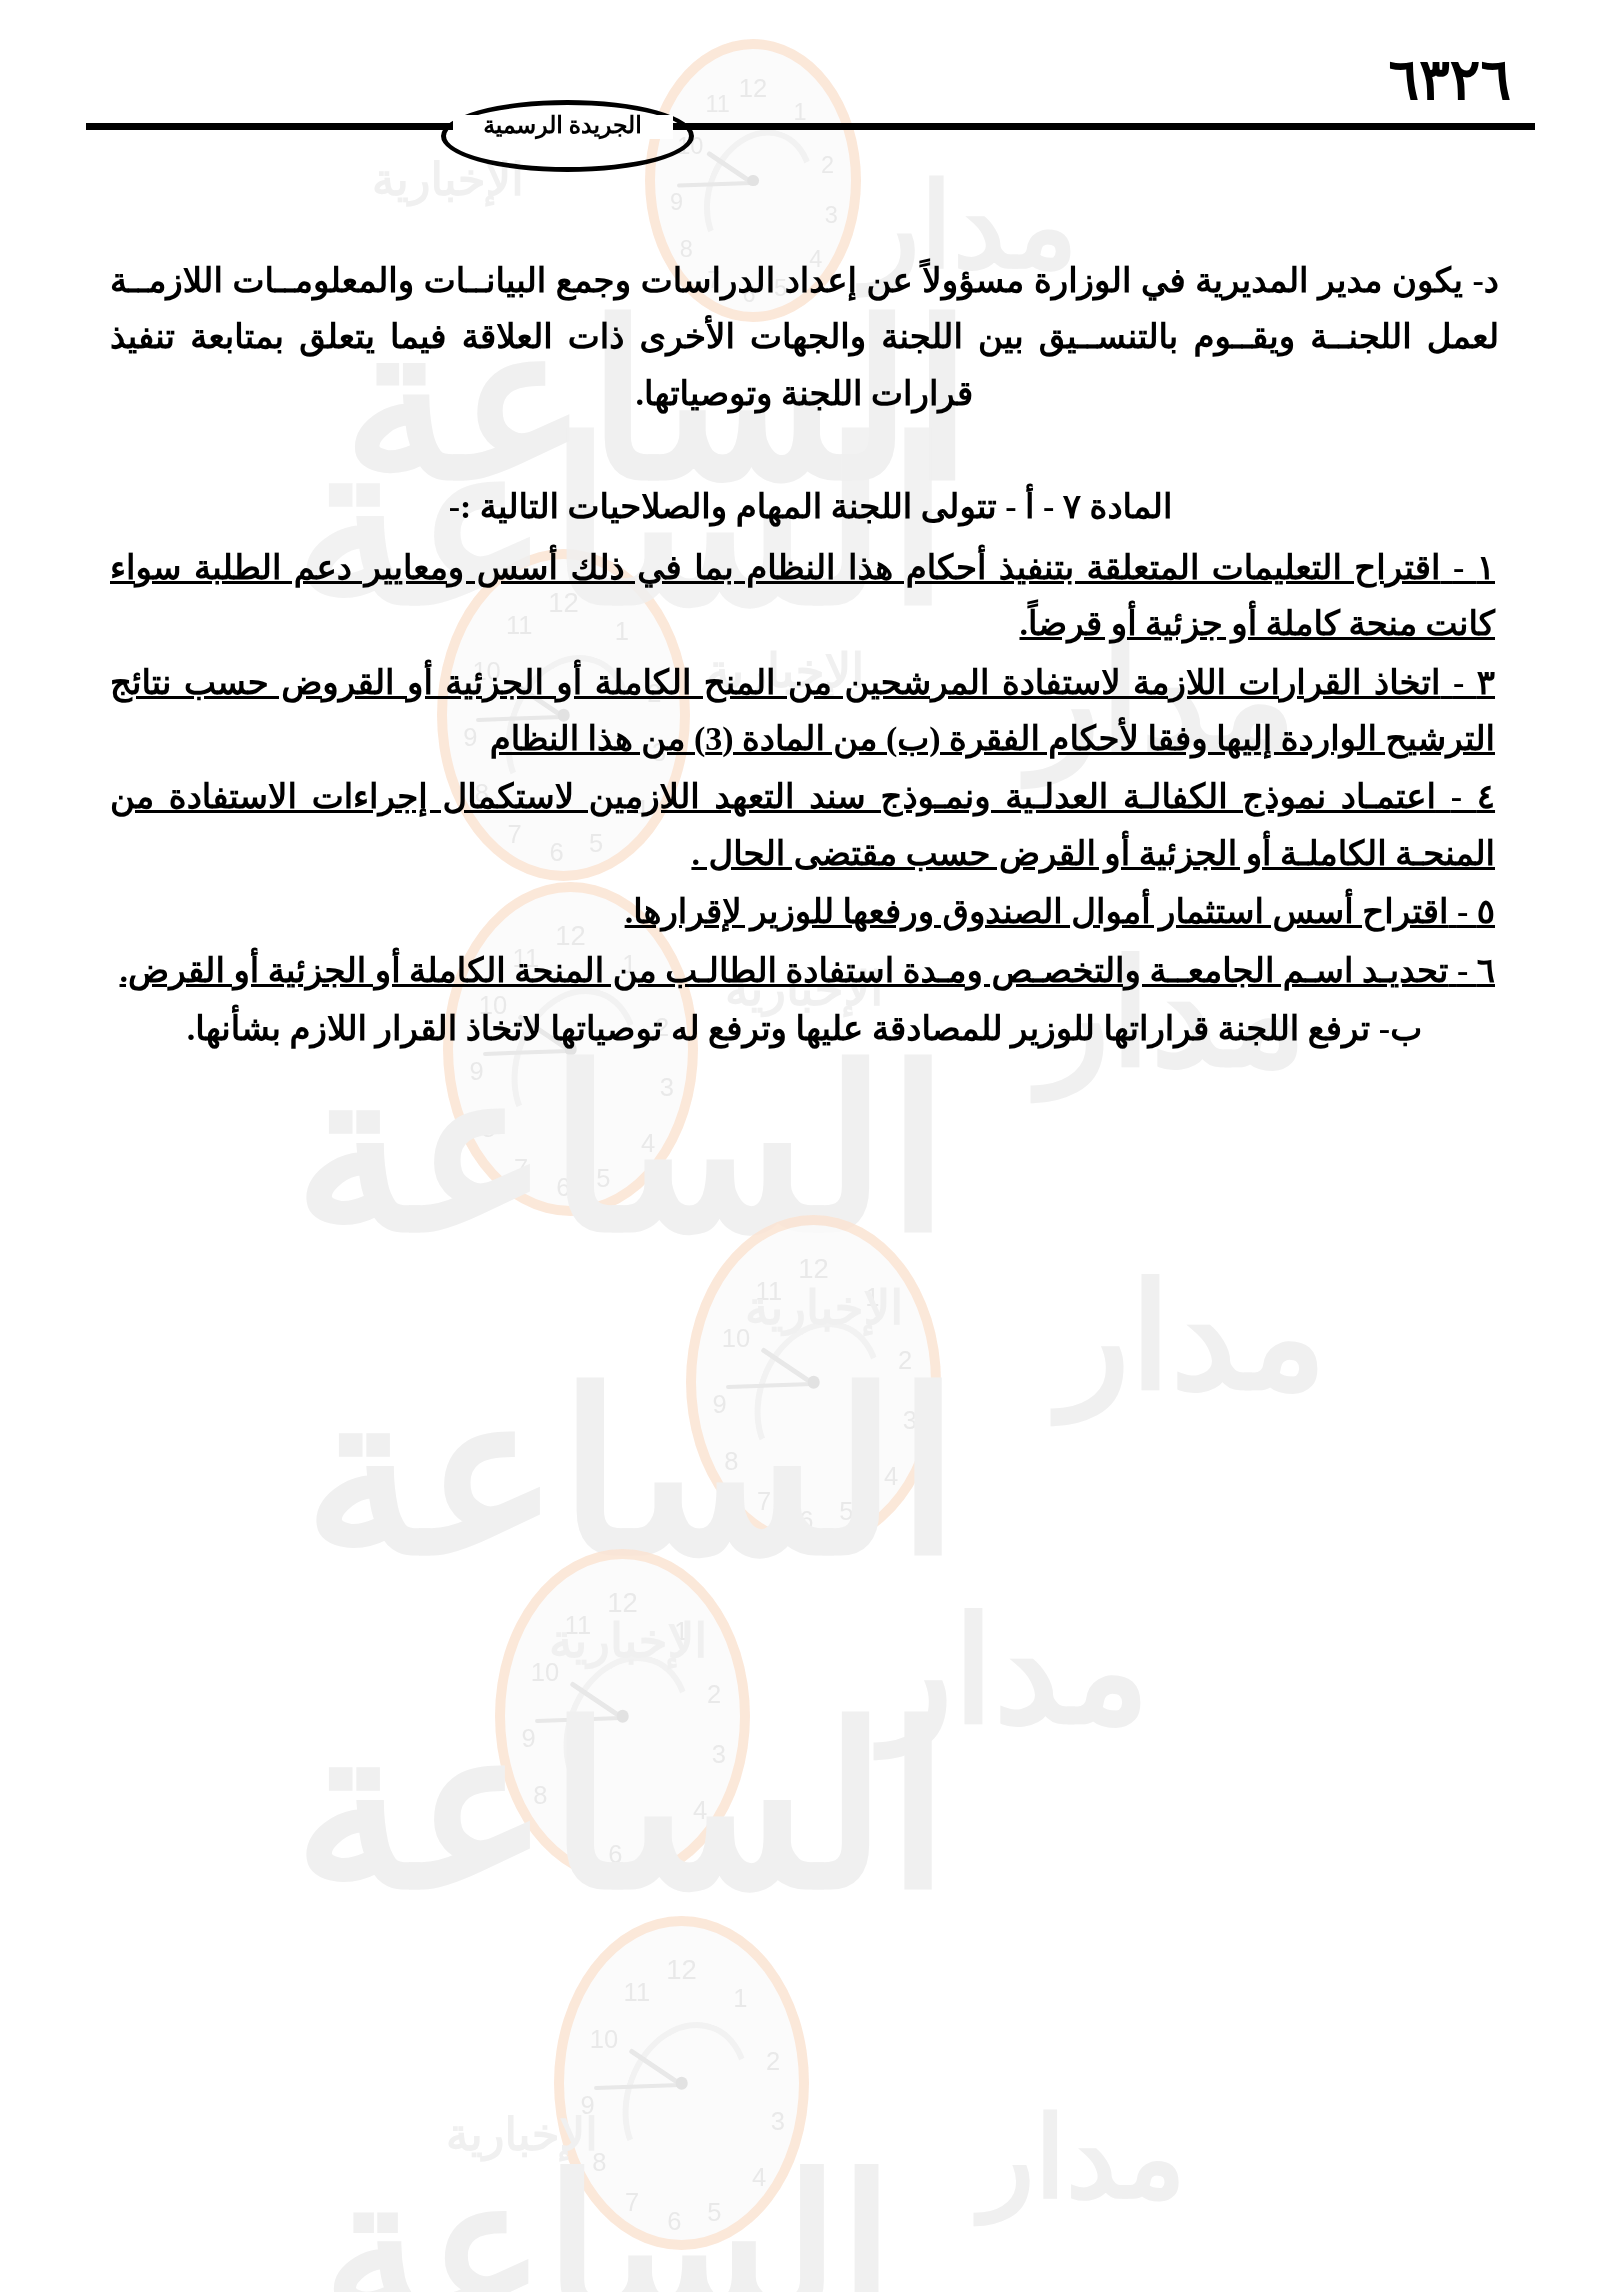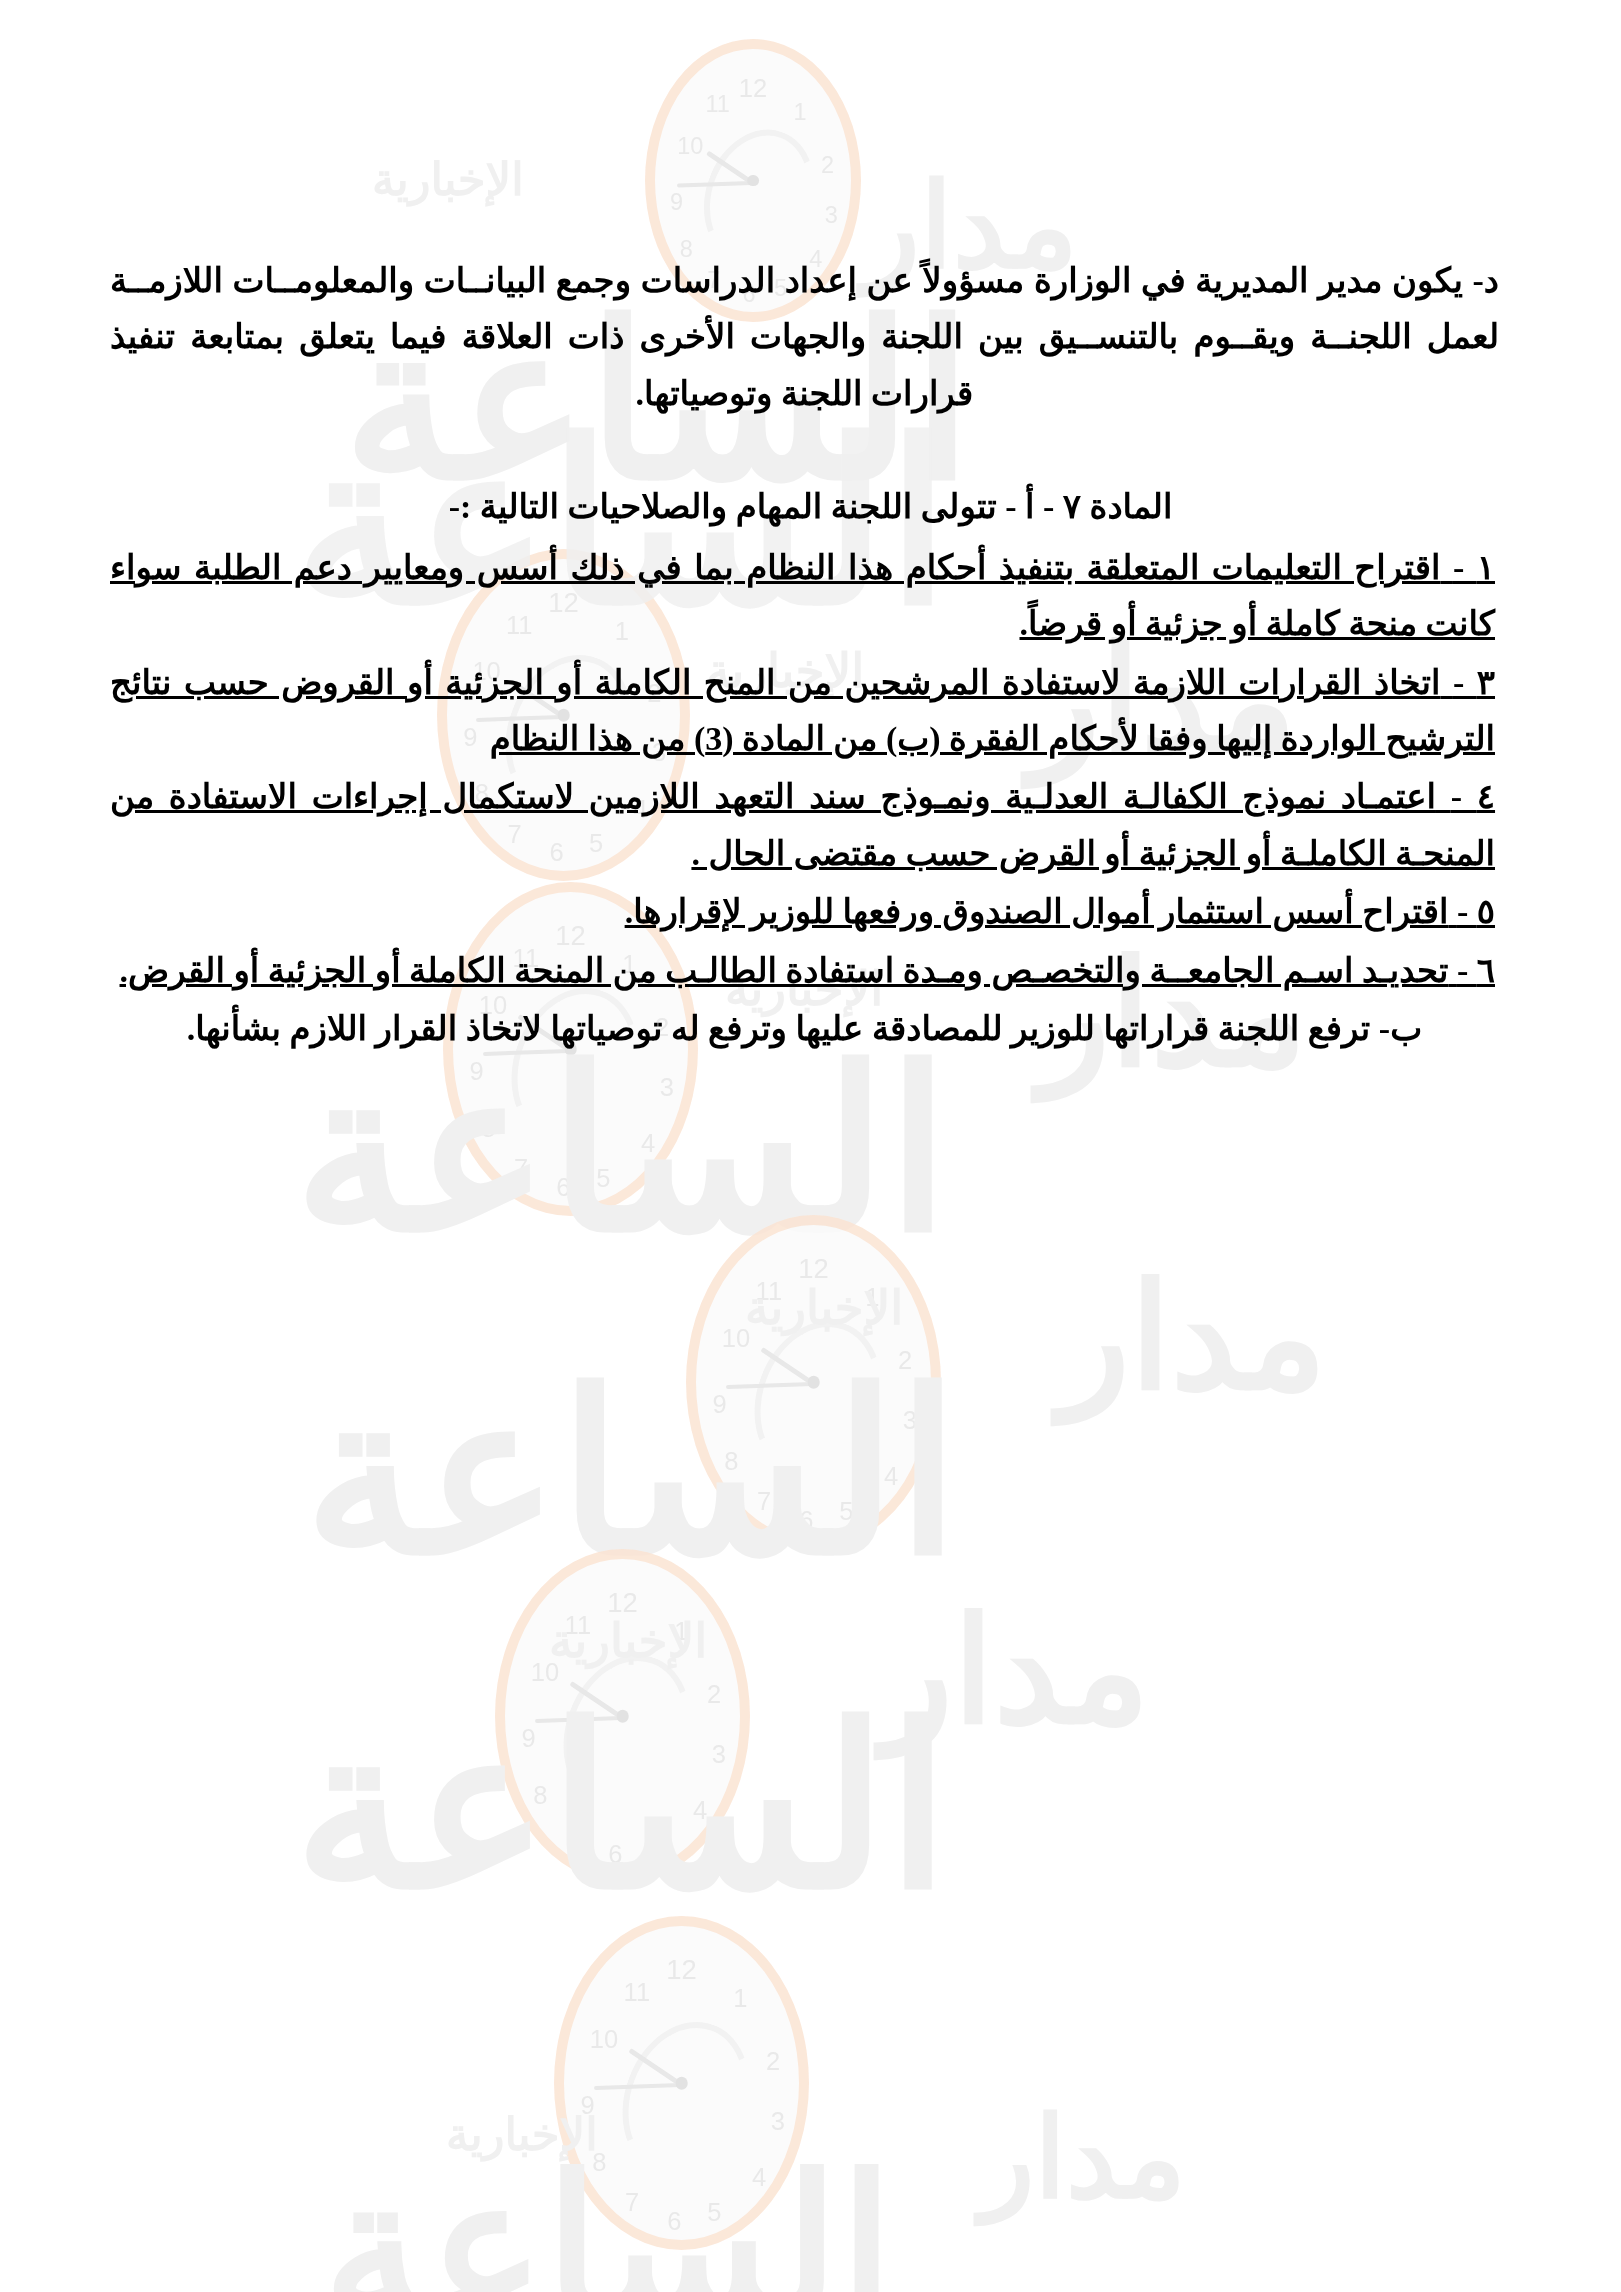--- a/index.html
+++ b/index.html
@@ -337,20 +337,27 @@
         <div class="wm-hand" style="left:50%; top:50%; width:88px; height:3.9px; transform:rotate(178deg);"></div>
         <div class="wm-hub" style="left:50%; top:50%; width:12.7px; height:12.7px;"></div>
       </div>
     </div>
 
     <div class="wm-text" style="left:980px; top:2102px; font-size:113px;">مدار</div>
     <div class="wm-text" style="left:323px; top:2151px; font-size:196px;">الساعة</div>
     <div class="wm-text" style="left:446px; top:2112px; font-size:45px;">الإخبارية</div>
   </div>
 
+  <div class="header">
+    <div class="page-number">٦٣٢٦</div>
+    <div class="header-rule"></div>
+    <div class="header-oval"></div>
+    <div class="header-oval-mask"></div>
+    <div class="header-oval-label">الجريدة الرسمية</div>
+  </div>
 
   <div class="content">
 
     <p class="para">
       <span class="marker">د-</span>
       <span>يكون مدير المديرية في الوزارة مسؤولاً عن إعداد الدراسات وجمع البيانــات والمعلومــات اللازمــة لعمل اللجنــة ويقــوم بالتنســيق بين اللجنة والجهات الأخرى ذات العلاقة فيما يتعلق بمتابعة تنفيذ قرارات اللجنة وتوصياتها.</span>
     </p>
 
 
     <div class="spacer-block"></div>

